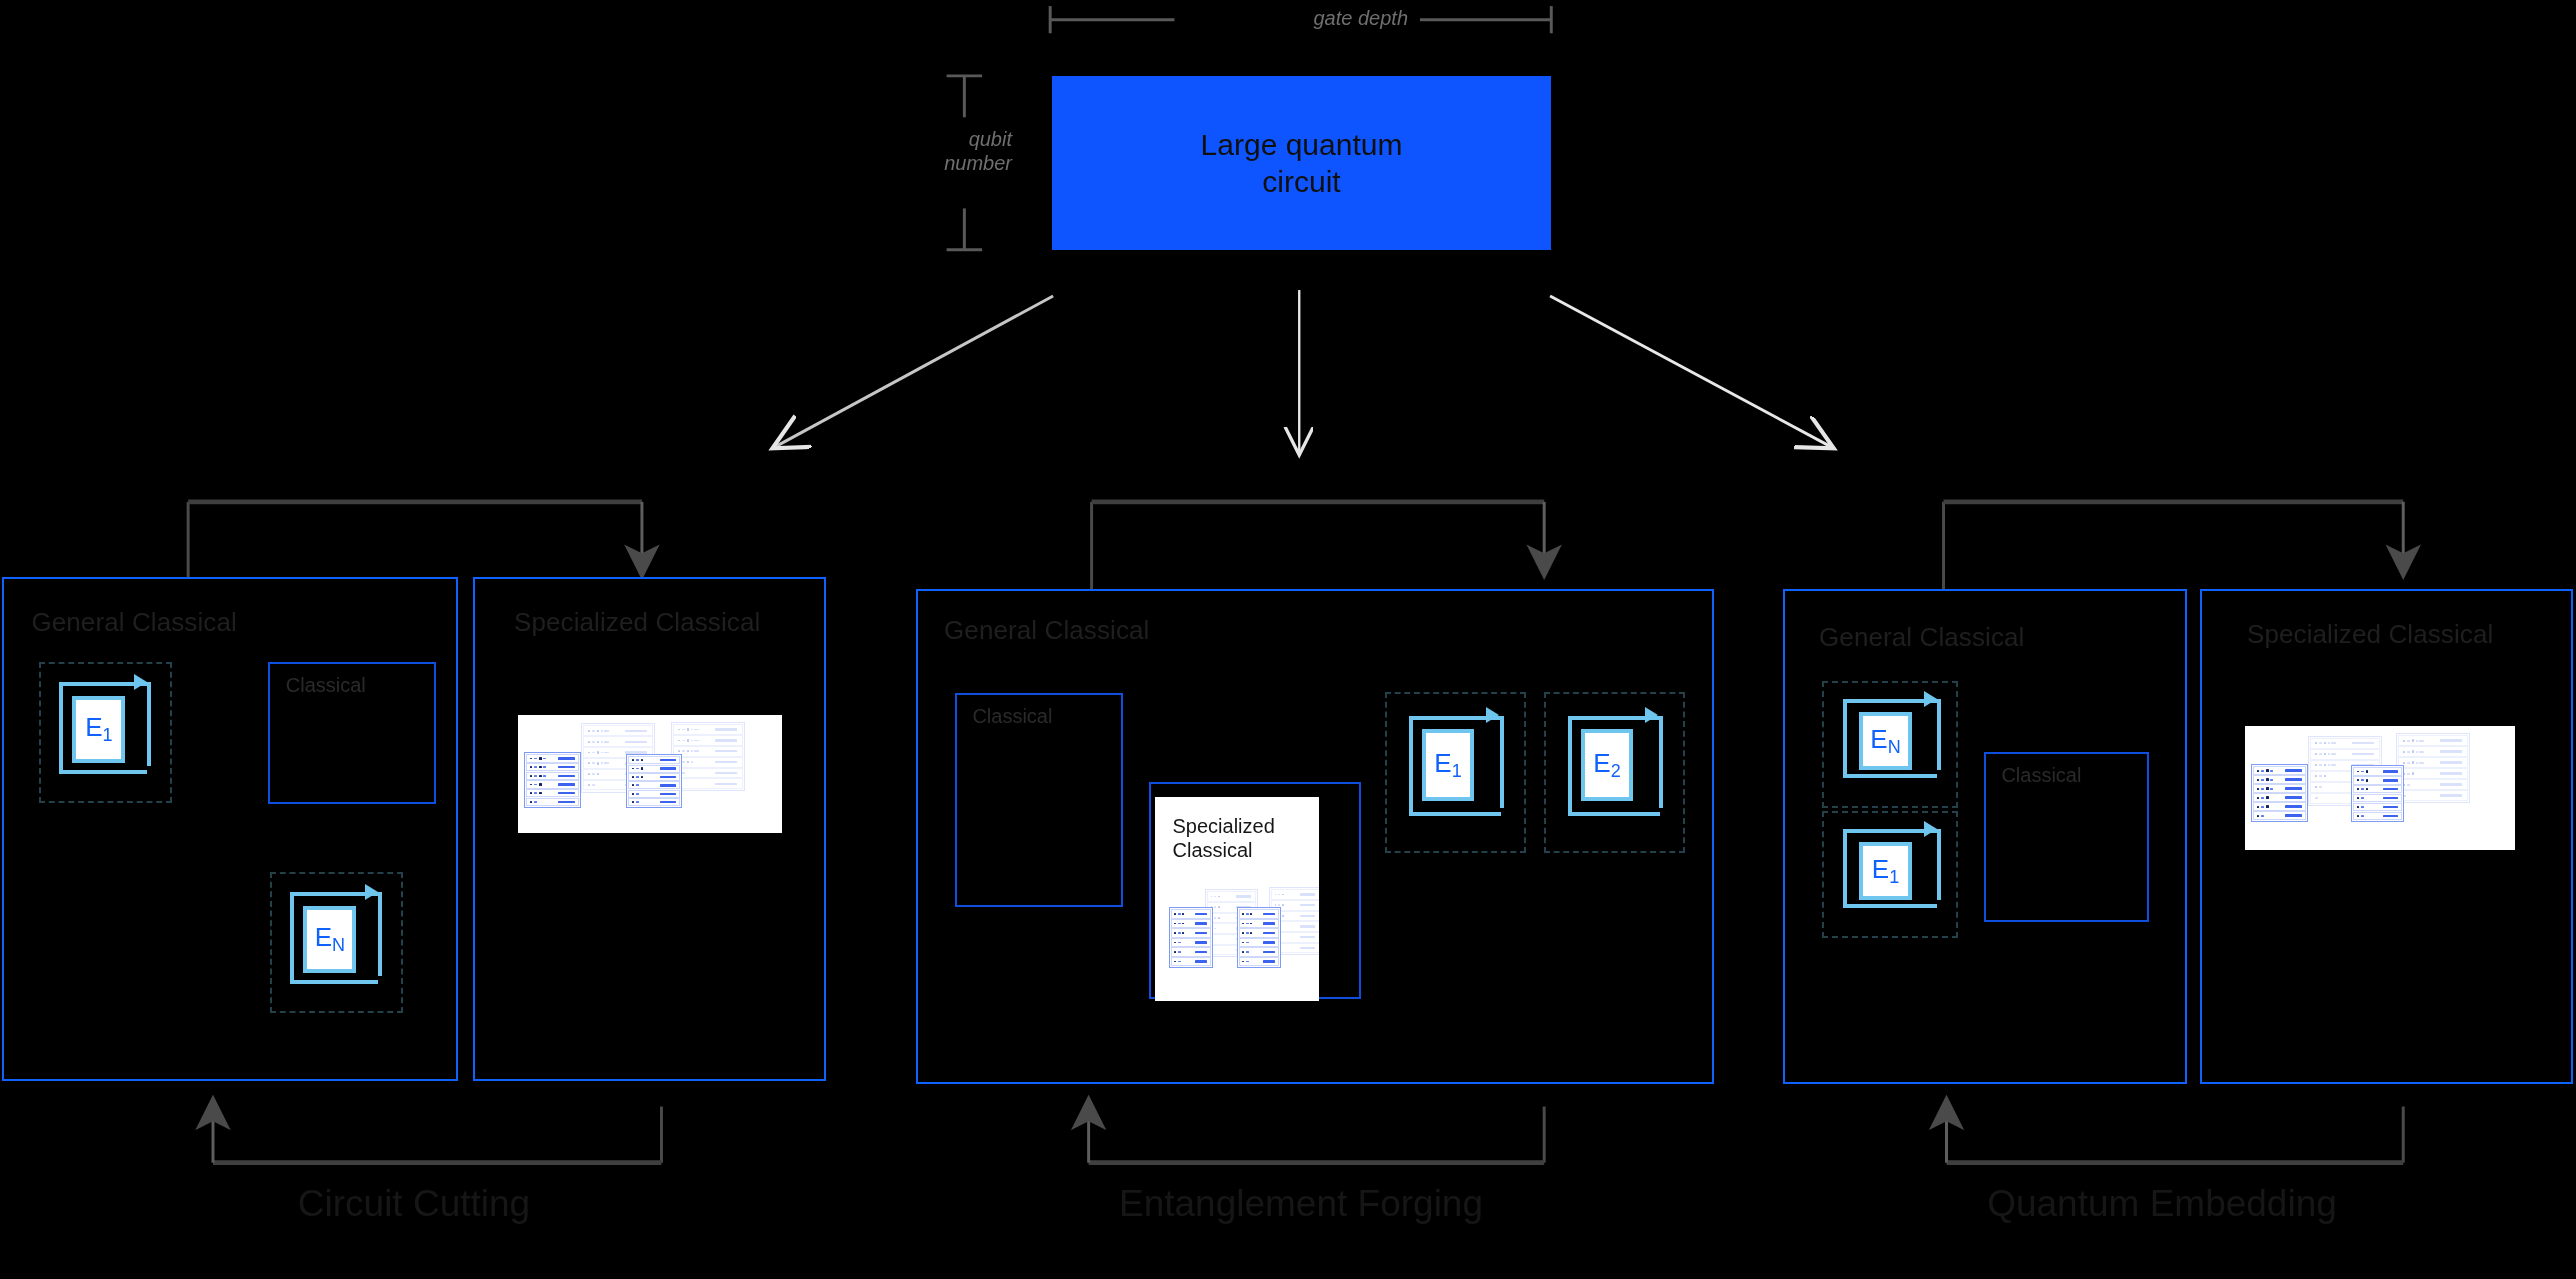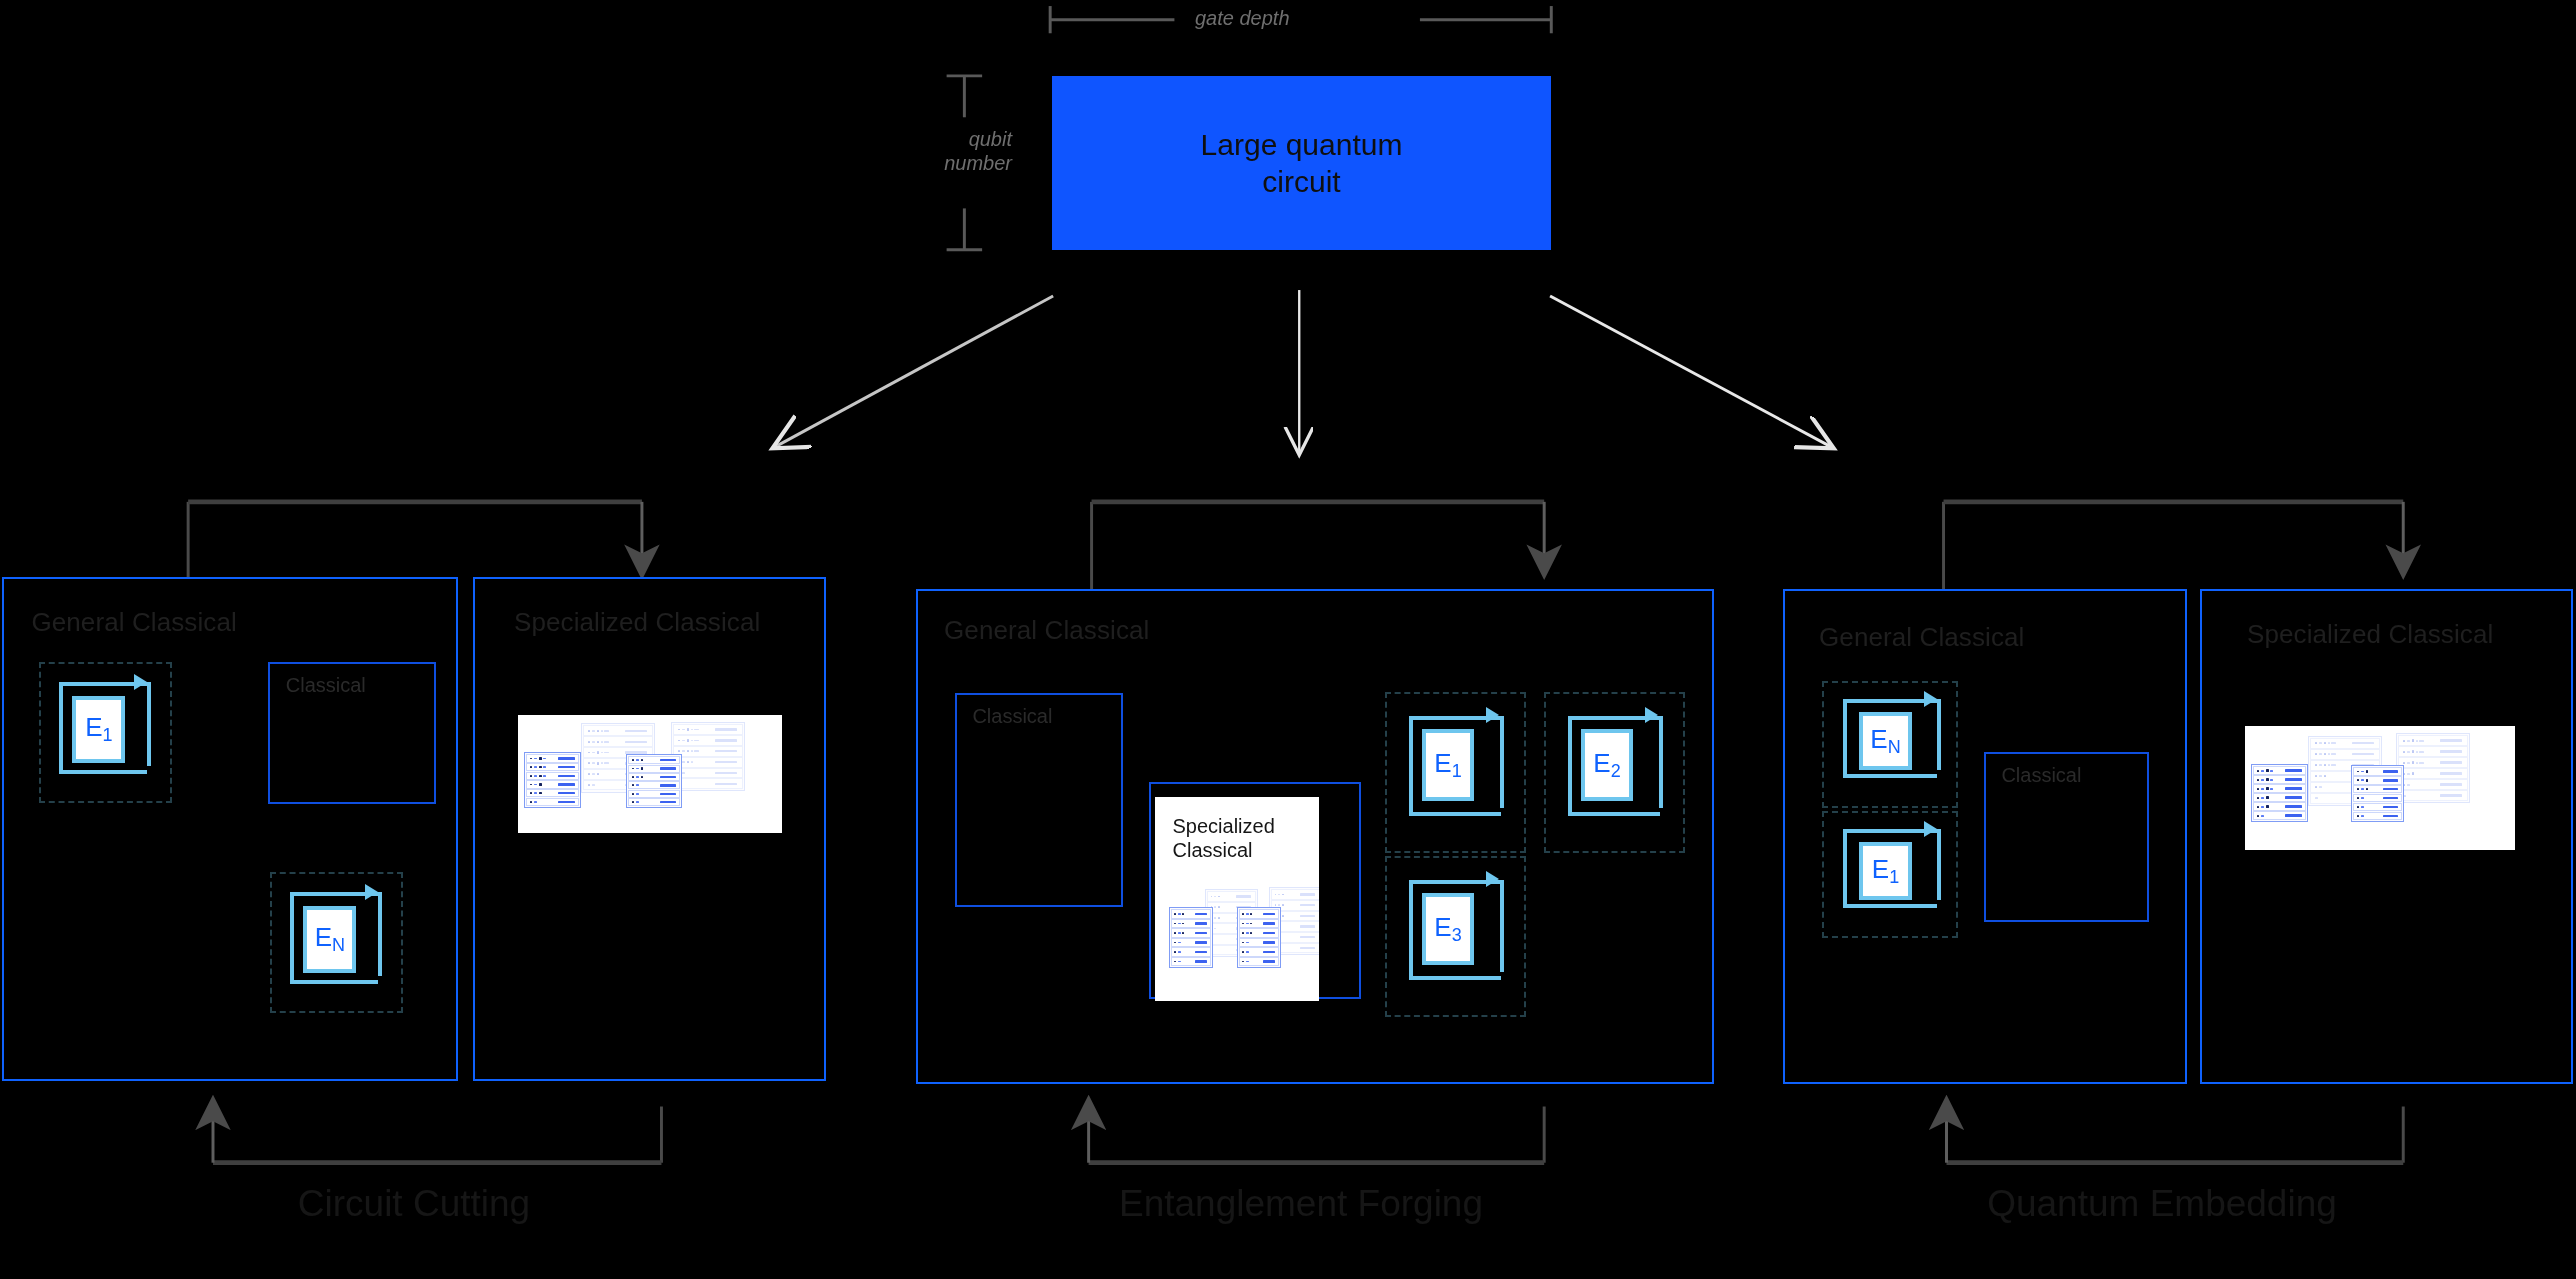--- a/index.html
+++ b/index.html
@@ -12,21 +12,21 @@
 
   
   #big-circuit{
     left:1052px;top:76px;width:499px;height:174px;
     background:#0f55ff;
     display:flex;align-items:center;justify-content:center;
     text-align:center;line-height:1.25;
     font-size:30px;color:#101010;
   }
   .dimlabel{color:#6f6f6f;font-style:italic;font-size:20px;line-height:1.2;}
-  #gate-depth-label{left:1195px;top:6px;width:213px;text-align:left;}
+  #gate-depth-label{left:1195px;top:6px;width:213px;text-align:right;}
   #qubit-number-label{left:923px;top:127px;width:89px;text-align:right;}
 
   
   .panel{border:2.4px solid #0f62fe;background:#000;}
   .panel-title{
     position:absolute;font-size:26px;color:#1f1f1f;letter-spacing:0.1px;
     white-space:nowrap;
   }
   .caption{
     position:absolute;font-size:37px;color:#161616;white-space:nowrap;
@@ -626,29 +626,20 @@
   </div>
   <div class="ebox" style="left:626px;top:101px;width:141px;height:161px;">
     <div class="dash"></div>
     <div class="loop" style="left:24px;top:24px;width:88px;height:92px;"></div>
     <div class="loopright" style="left:115px;top:24px;height:92px;"></div>
     <div class="arrowhead" style="left:101px;top:15.4px;"></div>
     <div class="inner" style="left:37px;top:37px;width:44px;height:64px;">
       <span>E<sub>2</sub></span>
     </div>
   </div>
-  <div class="ebox" style="left:467px;top:265px;width:141px;height:161px;">
-    <div class="dash"></div>
-    <div class="loop" style="left:24px;top:24px;width:88px;height:92px;"></div>
-    <div class="loopright" style="left:115px;top:24px;height:92px;"></div>
-    <div class="arrowhead" style="left:101px;top:15.4px;"></div>
-    <div class="inner" style="left:37px;top:37px;width:44px;height:64px;">
-      <span>E<sub>3</sub></span>
-    </div>
-  </div>
 </div>
 
 <div class="caption" style="left:887px;top:1183px;width:828px;">Entanglement Forging</div>
 
 <div class="abs panel" style="left:1783px;top:589px;width:400px;height:491px;">
   <div class="panel-title" style="left:34px;top:31px;">General Classical</div>
 
   <div class="ebox" style="left:37px;top:90px;width:136px;height:127px;">
     <div class="dash"></div>
     <div class="loop" style="left:21px;top:18px;width:90px;height:71px;"></div>

